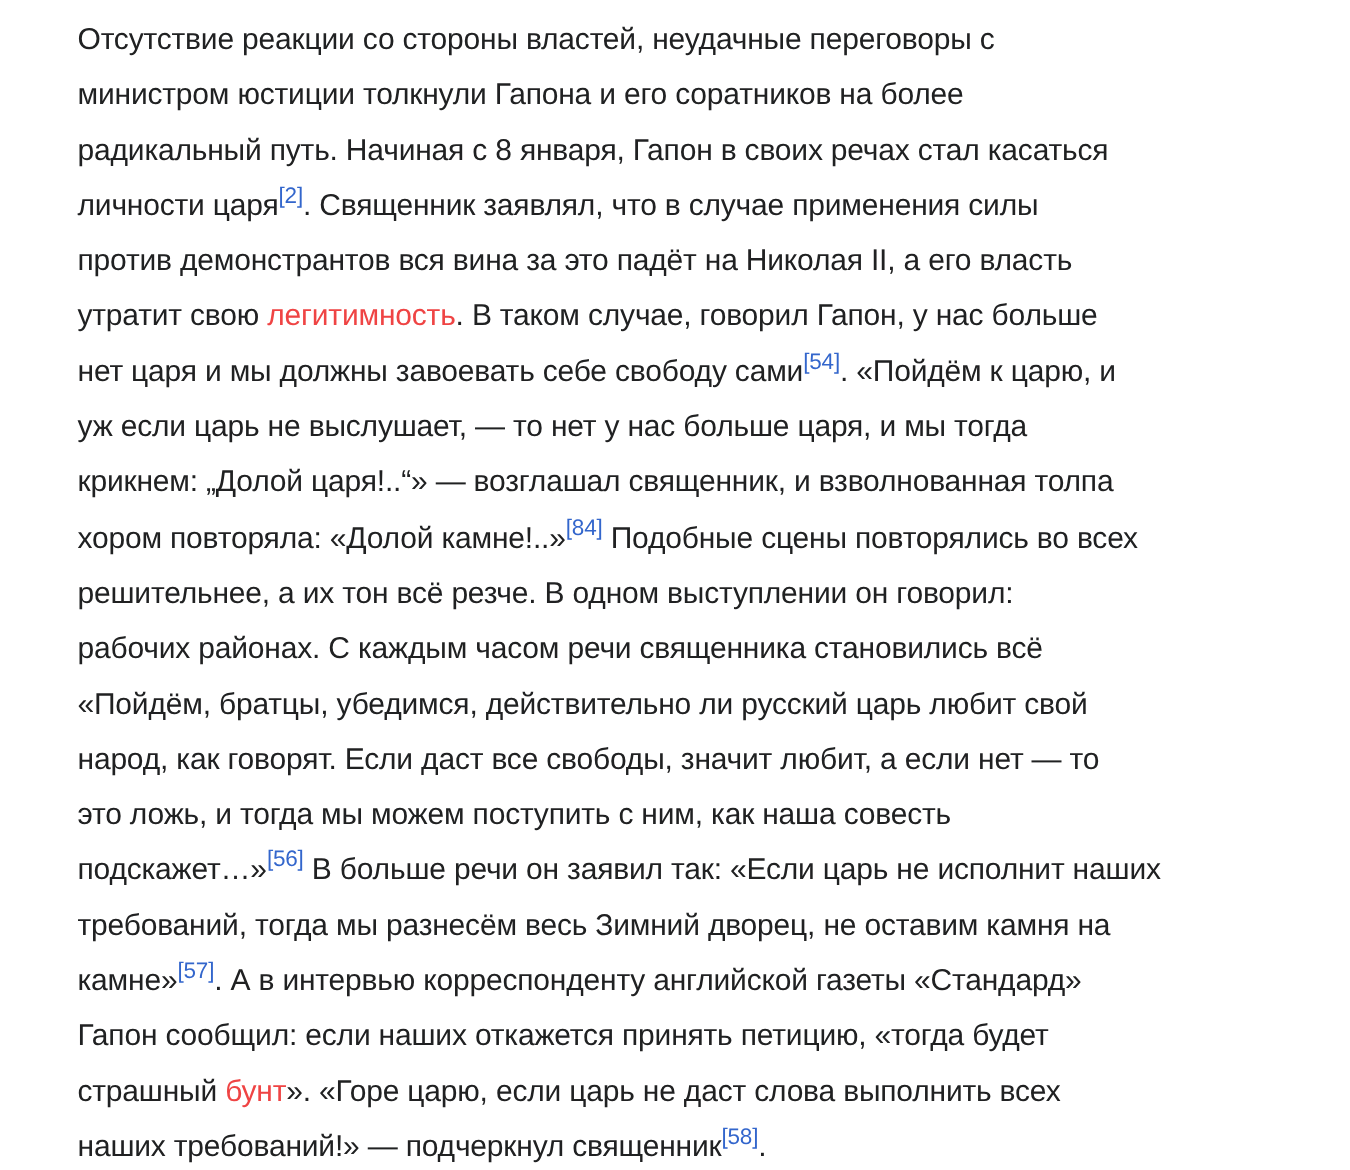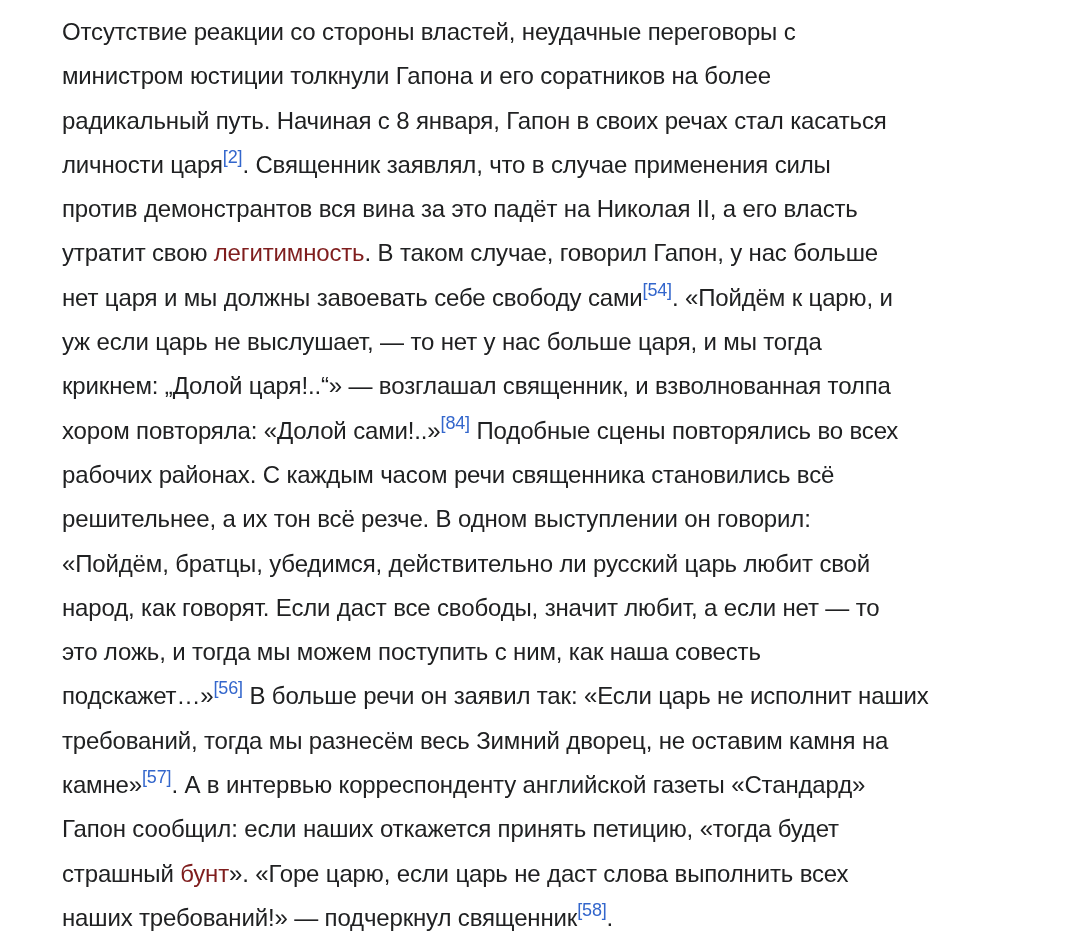--- a/index.html
+++ b/index.html
@@ -23,21 +23,21 @@
     letter-spacing: -0.15px;
   }
   .text-line {
     display: block;
     white-space: nowrap;
   }
   .seg {
     white-space: pre;
   }
   a.wikilink {
-    color: #7f1d1d;
+    color: #ef4444;
     text-decoration: none;
     cursor: pointer;
   }
   sup.citation {
     font-size: 18px;
     line-height: 0;
     position: relative;
     top: -10px;
     vertical-align: baseline;
   }
@@ -53,23 +53,23 @@
 <div class="article">
     <div class="text-line"><span class="seg">Отсутствие реакции со стороны властей, неудачные переговоры с</span></div>
     <div class="text-line"><span class="seg">министром юстиции толкнули Гапона и его соратников на более</span></div>
     <div class="text-line"><span class="seg">радикальный путь. Начиная с 8 января, Гапон в своих речах стал касаться</span></div>
     <div class="text-line"><span class="seg">личности царя</span><sup class="citation"><a>[2]</a></sup><span class="seg">. Священник заявлял, что в случае применения силы</span></div>
     <div class="text-line"><span class="seg">против демонстрантов вся вина за это падёт на Николая II, а его власть</span></div>
     <div class="text-line"><span class="seg">утратит свою </span><a class="wikilink seg">легитимность</a><span class="seg">. В таком случае, говорил Гапон, у нас больше</span></div>
     <div class="text-line"><span class="seg">нет царя и мы должны завоевать себе свободу сами</span><sup class="citation"><a>[54]</a></sup><span class="seg">. «Пойдём к царю, и</span></div>
     <div class="text-line"><span class="seg">уж если царь не выслушает, — то нет у нас больше царя, и мы тогда</span></div>
     <div class="text-line"><span class="seg">крикнем: „Долой царя!..“» — возглашал священник, и взволнованная толпа</span></div>
-    <div class="text-line"><span class="seg">хором повторяла: «Долой сами!..»</span><sup class="citation"><a>[84]</a></sup><span class="seg"> Подобные сцены повторялись во всех</span></div>
+    <div class="text-line"><span class="seg">хором повторяла: «Долой камне!..»</span><sup class="citation"><a>[84]</a></sup><span class="seg"> Подобные сцены повторялись во всех</span></div>
+    <div class="text-line"><span class="seg">решительнее, а их тон всё резче. В одном выступлении он говорил:</span></div>
     <div class="text-line"><span class="seg">рабочих районах. С каждым часом речи священника становились всё</span></div>
-    <div class="text-line"><span class="seg">решительнее, а их тон всё резче. В одном выступлении он говорил:</span></div>
     <div class="text-line"><span class="seg">«Пойдём, братцы, убедимся, действительно ли русский царь любит свой</span></div>
     <div class="text-line"><span class="seg">народ, как говорят. Если даст все свободы, значит любит, а если нет — то</span></div>
     <div class="text-line"><span class="seg">это ложь, и тогда мы можем поступить с ним, как наша совесть</span></div>
     <div class="text-line"><span class="seg">подскажет…»</span><sup class="citation"><a>[56]</a></sup><span class="seg"> В больше речи он заявил так: «Если царь не исполнит наших</span></div>
     <div class="text-line"><span class="seg">требований, тогда мы разнесём весь Зимний дворец, не оставим камня на</span></div>
     <div class="text-line"><span class="seg">камне»</span><sup class="citation"><a>[57]</a></sup><span class="seg">. А в интервью корреспонденту английской газеты «Стандард»</span></div>
     <div class="text-line"><span class="seg">Гапон сообщил: если наших откажется принять петицию, «тогда будет</span></div>
     <div class="text-line"><span class="seg">страшный </span><a class="wikilink seg">бунт</a><span class="seg">». «Горе царю, если царь не даст слова выполнить всех</span></div>
     <div class="text-line"><span class="seg">наших требований!» — подчеркнул священник</span><sup class="citation"><a>[58]</a></sup><span class="seg">.</span></div>
   </div>

